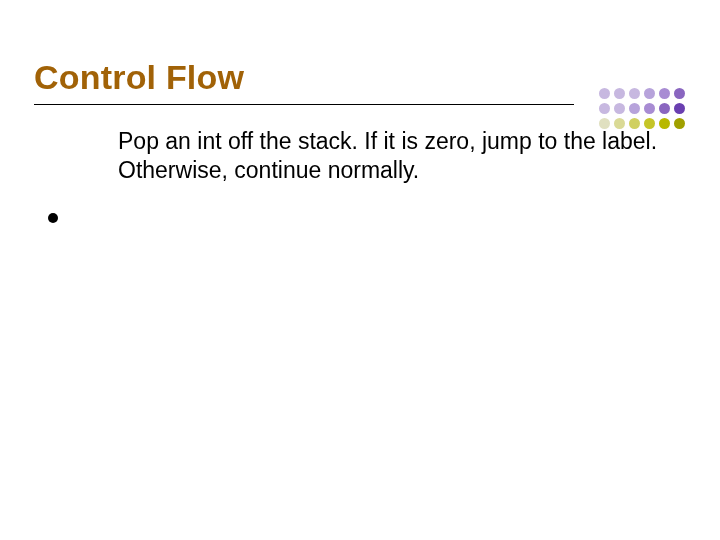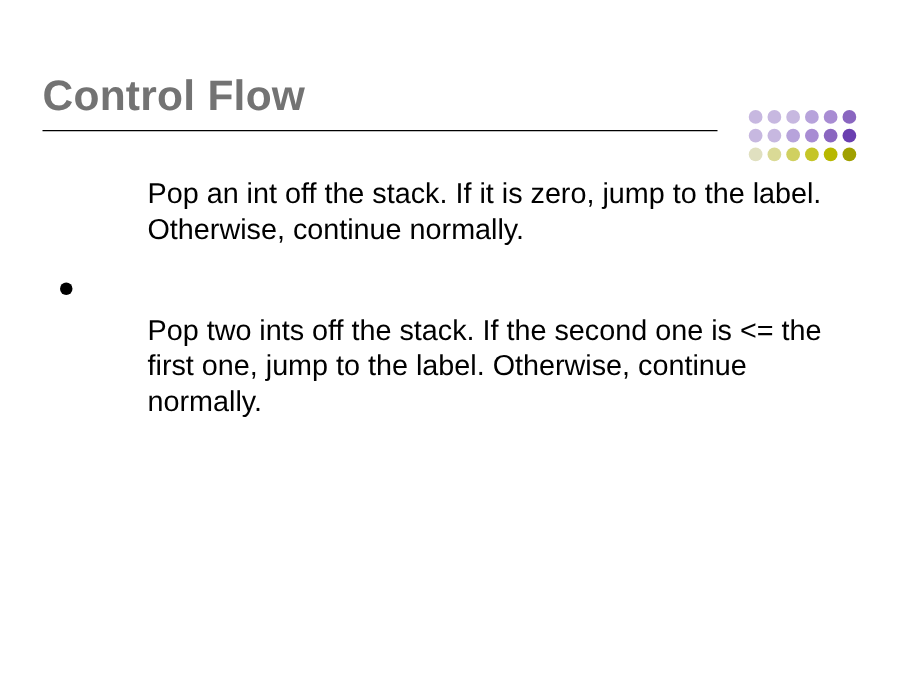--- a/index.html
+++ b/index.html
@@ -21,21 +21,21 @@
   }
   .title-wrap {
     position: absolute;
     left: 34px;
     top: 58px;
     right: 60px;
   }
   .title {
     font-size: 34px;
     font-weight: 700;
-    color: #737373;
+    color: #a16207;
     letter-spacing: 0.2px;
   }
   .title-rule {
     position: absolute;
     left: 34px;
     top: 104px;
     width: 540px;
     height: 0;
     border-top: 1px solid #000000;
   }
@@ -72,21 +72,21 @@
     margin-top: 10px;
     flex: 0 0 auto;
   }
   .code {
     font-family: "Courier New", Courier, monospace;
     font-size: 26px;
     color: #3b1f5c; 
     font-weight: 400;
   }
   .desc {
-    margin: 14px 0 18px 70px;
+    margin: 1px 0 18px 70px;
     font-size: 23px;
     line-height: 1.25;
     color: #000000;
     max-width: 560px;
   }
 </style>
 </head>
 <body>
 <div class="slide">
 
@@ -116,17 +116,16 @@
       <div class="dot" style="background: rgb(160, 160, 0);"></div>
     </div>
 
   <div class="body">
 
     <div class="desc">Pop an int off the stack. If it is zero, jump to the label. Otherwise, continue normally.</div>
 
     <div class="bullet-row">
       <div class="bullet-marker"></div>
     </div>
-    <div class="desc">Pop two ints off the stack. If the second one is &lt;= the first one, jump to the label. Otherwise, continue normally.</div>
 
   </div>
 
 </div>
 
 </body></html>

